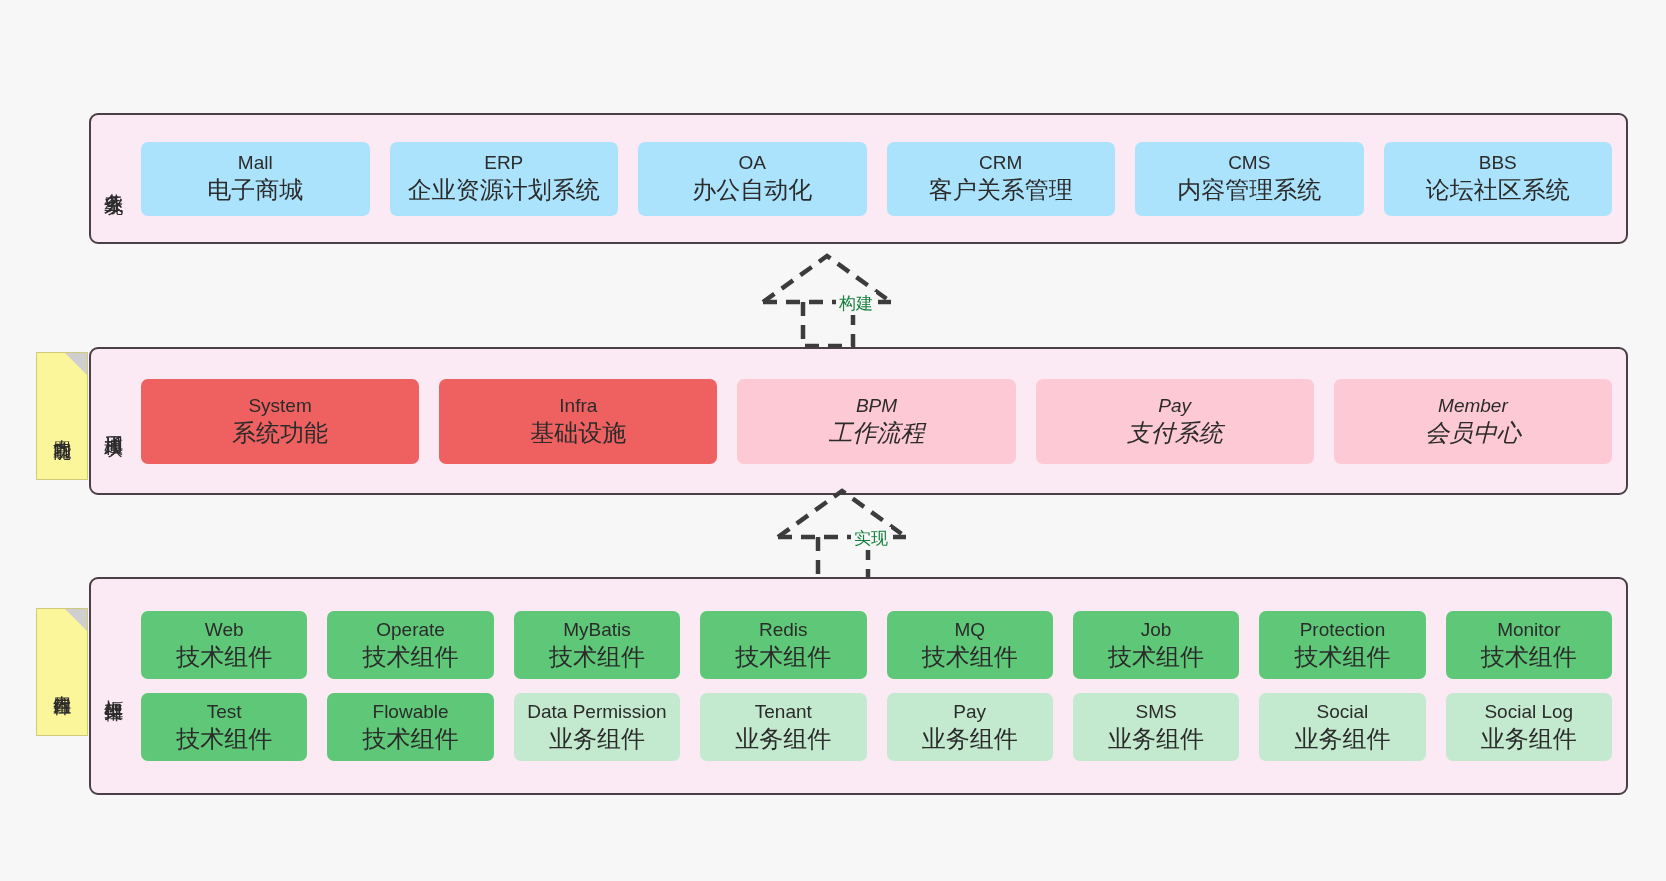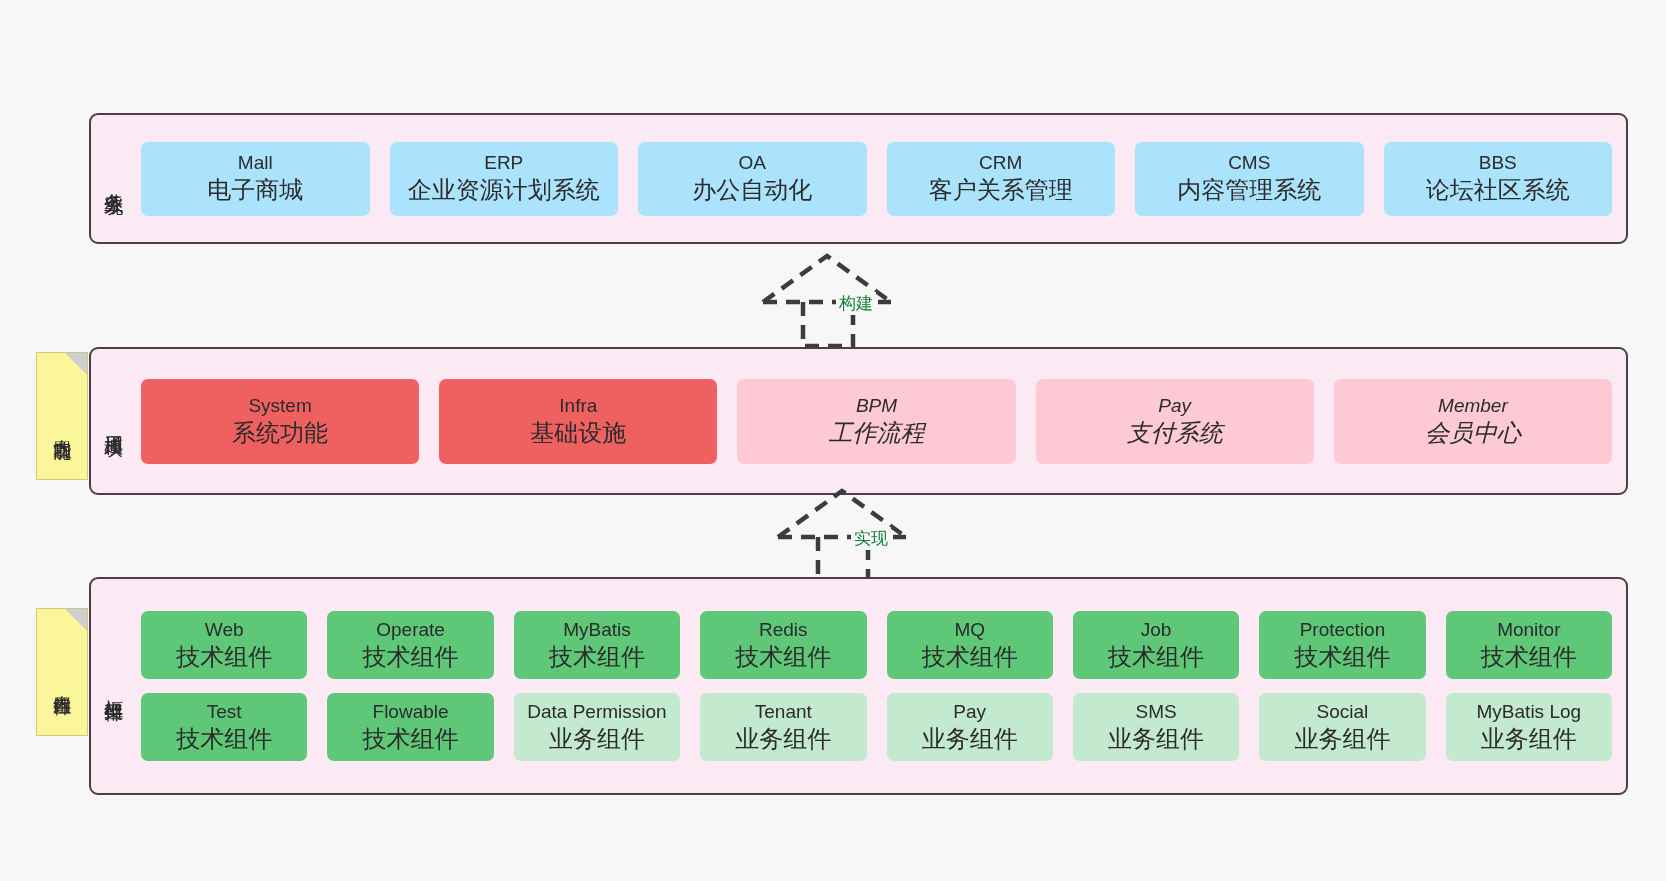--- a/index.html
+++ b/index.html
@@ -290,21 +290,21 @@
         </div>
         <div class="cell c-greenlite">
           <span class="en">SMS</span>
           <span class="cn">业务组件</span>
         </div>
         <div class="cell c-greenlite">
           <span class="en">Social</span>
           <span class="cn">业务组件</span>
         </div>
         <div class="cell c-greenlite">
-          <span class="en">MyBatis Log</span>
+          <span class="en">Social Log</span>
           <span class="cn">业务组件</span>
         </div>
       </div>
 
     </div>
   </div>
 
 </div>
 
 </body></html>

